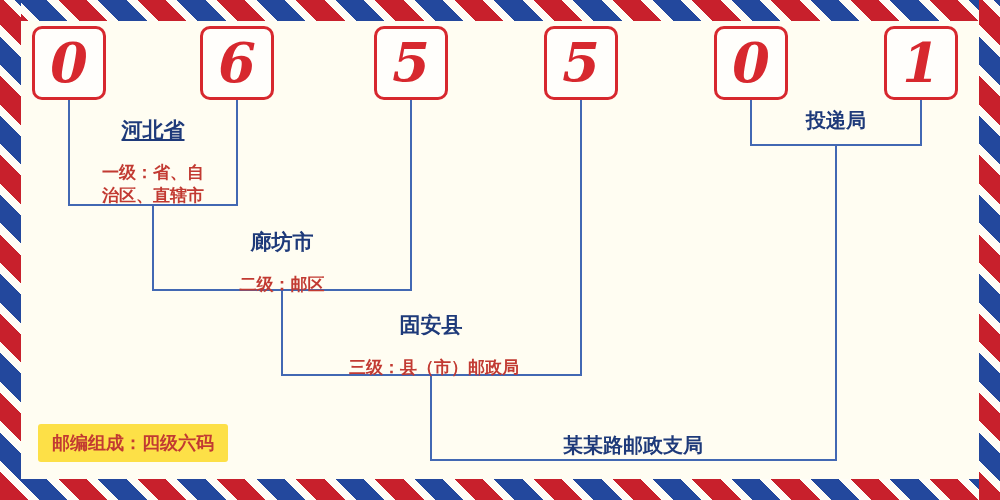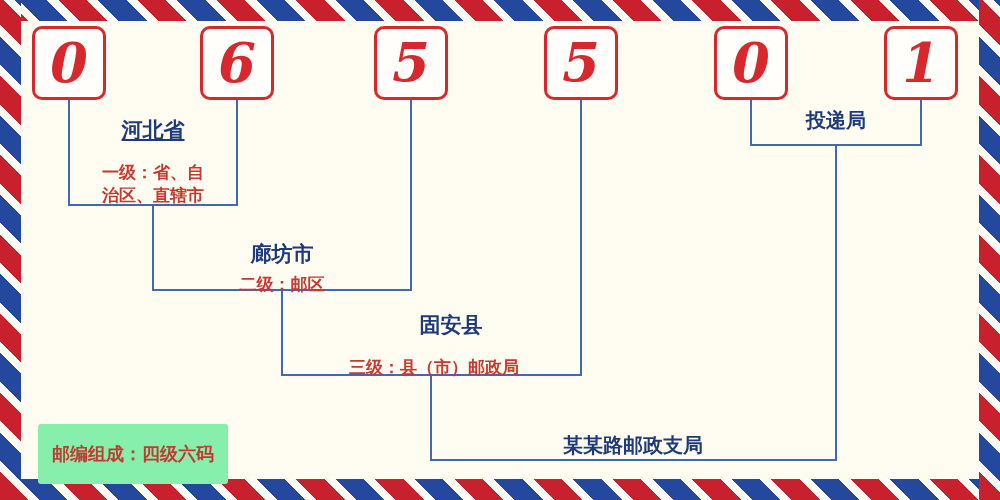--- a/index.html
+++ b/index.html
@@ -78,37 +78,37 @@
     color: var(--desc-red, #c23a32);
     font-weight: bold;
     font-size: 17px;
     line-height: 23px;
     text-align: center;
     white-space: nowrap;
     margin-top: 16px;
   }
   .place.lv1 { left: 153px; top: 116px; text-decoration: underline; }
   .desc.lv1  { left: 153px; top: 145px; }
-  .place.lv2 { left: 282px; top: 240px; }
+  .place.lv2 { left: 282px; top: 228px; }
   .desc.lv2  { left: 282px; top: 257px; }
-  .place.lv3 { left: 451px; top: 311px; }
+  .place.lv3 { left: 431px; top: 311px; }
   .desc.lv3  { left: 434px; top: 340px; }
   .place.lv4 { left: 633px; top: 396px; font-size: 20px; margin-top: 36px; }
   .desc.lv4  { left: 637px; top: 426px; }
   .place.delivery { left: 836px; top: 107px; font-size: 20px; }
 
   .note {
     position: absolute;
     left: 38px;
     top: 424px;
-    background: #86efac;
+    background: #fde047;
     color: var(--desc-red, #c5272d);
     font-weight: bold;
     font-size: 18px;
-    padding: 18px 14px;
+    padding: 7px 14px;
     border-radius: 3px;
     white-space: nowrap;
   }
 </style>
 </head>
 <body>
 
 <div class="canvas">
 
   <div class="band band-top"></div>

